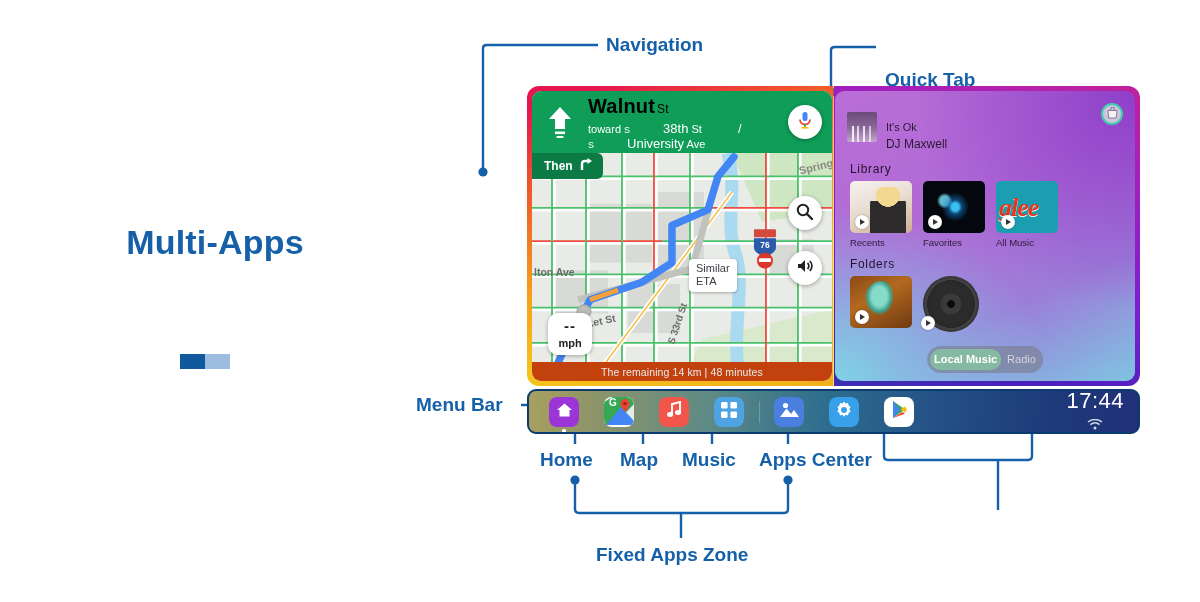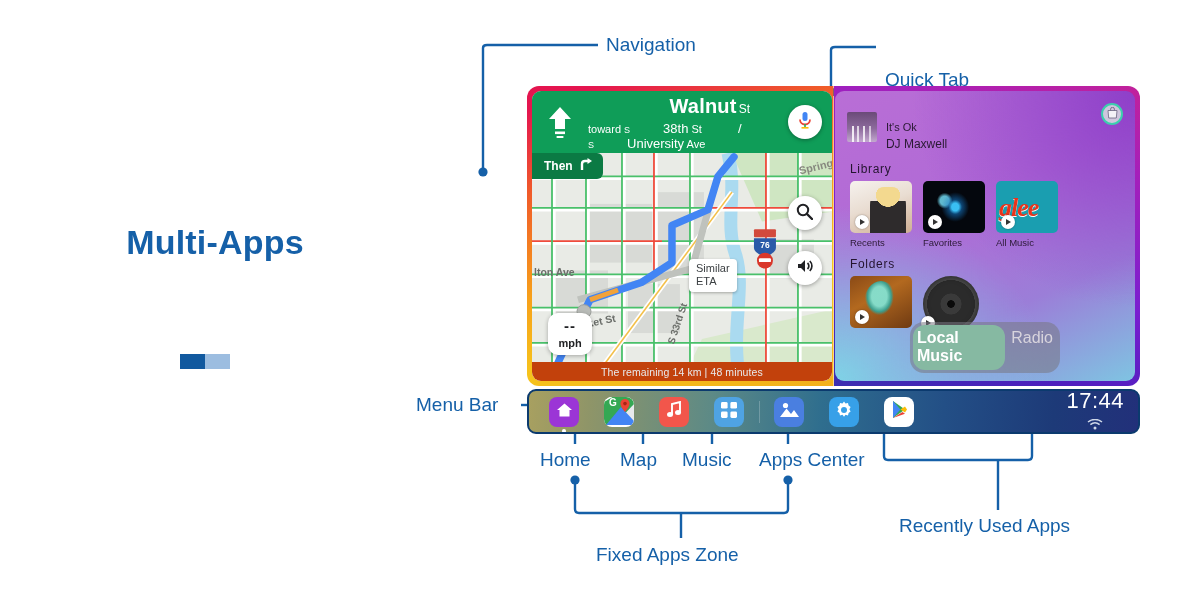--- a/index.html
+++ b/index.html
@@ -8,21 +8,21 @@
     background: #ffffff;
     font-family: "Liberation Sans", sans-serif;
     overflow: hidden;
   }
   #root { position: relative; width: 1200px; height: 602px; }
 
   
   .anno {
     position: absolute;
     color: #1560a8;
-    font-weight: 400;
+    font-weight: 700;
     font-family: "Liberation Sans", sans-serif;
     white-space: pre;
     line-height: 1.18;
   }
   .anno-sm { font-size: 19px; }
 
   
   .title {
     position: absolute;
     left: 60px; top: 222px; width: 310px;
@@ -63,21 +63,21 @@
 
   
   .nav-panel { width: 50%; background:#dfe3df; }
   .nav-header {
     position:absolute; left:0; top:0; width:100%; height:62px;
     background:#0f9d58; display:flex; align-items:center;
   }
   .nav-arrow { width:56px; display:flex; align-items:center; justify-content:center; }
   .nav-arrow svg { display:block; }
   .nav-texts { flex:1; padding-top:2px; }
-  .nav-street { color:#ffffff; font-size:20px; font-weight:700; letter-spacing:.2px;text-align:center; }
+  .nav-street { color:#000000; font-size:20px; font-weight:700; letter-spacing:.2px; }
   .nav-street small { font-size:12px; font-weight:400; margin-left:2px; }
   .nav-toward { color:#ffffff; font-size:11px; margin-top:3px; }
   .nav-toward .big { font-size:13px; font-weight:400;margin-left:33px; }
   .nav-toward .tiny { font-size:9px; }
   .then-chip {
     position:absolute; left:0; top:62px;
     background:#0b7a44; color:#fff;
     padding:4px 10px 5px 12px;
     border-radius:0 6px 6px 0;
     font-size:12px; font-weight:700;
@@ -213,21 +213,21 @@
   .disc .play{ left:-2px; bottom:2px; }
 
   .tabs {
     position:absolute; left:50%; transform:translateX(-50%);
     bottom:8px;
     background:rgba(120,118,130,.55);
     border-radius:14px; padding:3px;
     display:flex; gap:2px;
   }
   .tab {
-    font-size:16px; padding:4px 4px 5px; border-radius:12px;
+    font-size:11px; padding:4px 4px 5px; border-radius:12px;
     color:#d8d4dd;
   }
   .tab.active { background:#86b9a2; color:#ffffff; font-weight:700; }
 
   
   .menubar {
     position:absolute; left:0; top:303px;
     width:613px; height:45px;
     border-radius:9px;
     background: linear-gradient(95deg,#a8a060 0%,#8f9568 10%,#5d8a86 30%,#2f6e8e 48%,#234f86 68%,#1d3a78 86%,#22307a 100%);
@@ -304,21 +304,20 @@
   <div class="anno anno-sm" style="left:885px; top:24px;">
     <div>Quick Tab</div>
     <div>Local Music/ Radio</div>
   </div>
   <div class="anno anno-sm" style="left:416px; top:394px;">Menu Bar</div>
   <div class="anno anno-sm" style="left:540px; top:449px;">Home</div>
   <div class="anno anno-sm" style="left:620px; top:449px;">Map</div>
   <div class="anno anno-sm" style="left:682px; top:449px;">Music</div>
   <div class="anno anno-sm" style="left:759px; top:449px;">Apps Center</div>
   <div class="anno anno-sm" style="left:596px; top:544px;">Fixed Apps Zone</div>
-  <div class="anno anno-sm" style="left:899px; top:515px;">Recently Used Apps</div>
 
   <div class="device">
 
     <div class="panels">
 
       <div class="panel nav-panel">
 
         <div class="map">
           <svg width="100%" height="100%" viewBox="0 0 300 233" preserveAspectRatio="none">
             <rect width="300" height="233" fill="#e9ebe6"></rect>

